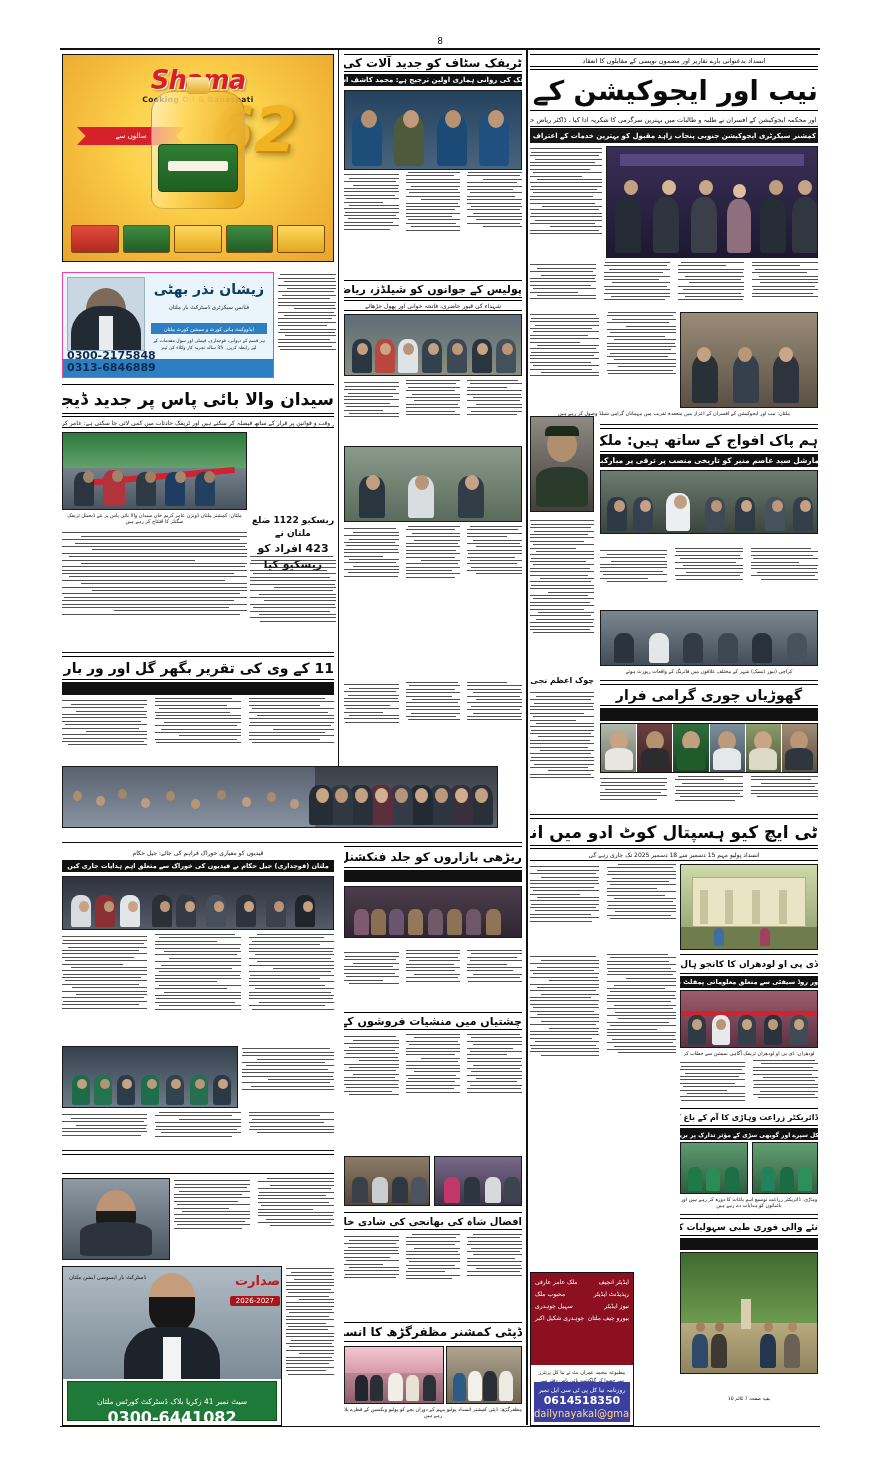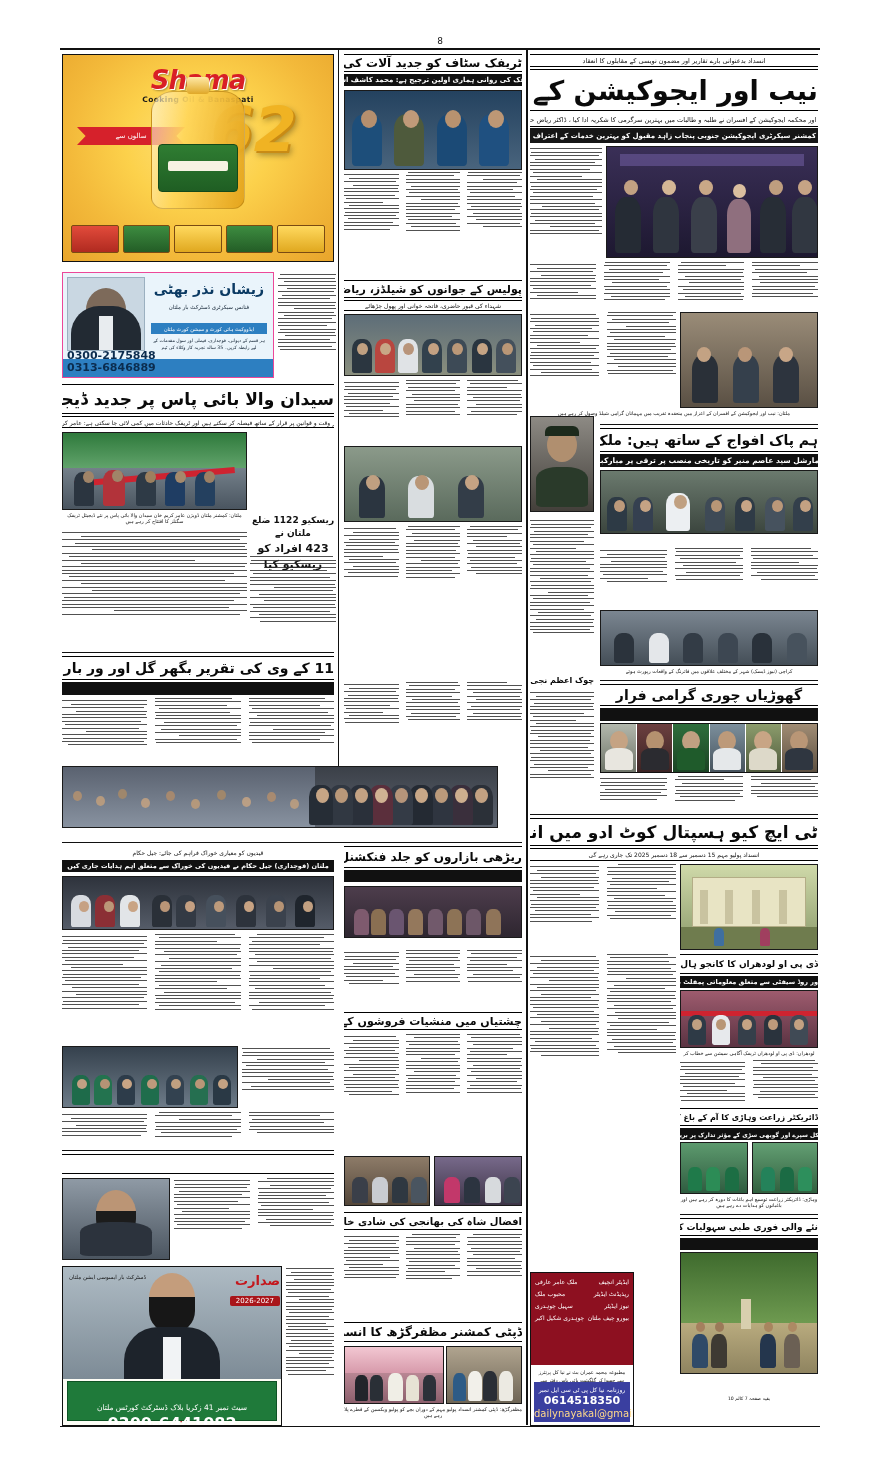--- a/index.html
+++ b/index.html
@@ -85,21 +85,21 @@
   .adv2 .ph{position:absolute;left:0;right:0;top:0;height:168px;background:#cfd6cd;overflow:hidden;}
   .adv2 .sdr{position:absolute;right:1px;top:6px;text-align:right;}
   .adv2 .sdr .w{font-size:13px;color:#c4161c;font-weight:bold;direction:rtl;}
   .adv2 .sdr .y{background:#a9151a;color:#fff;font-size:7px;padding:1px 6px;border-radius:2px;margin-top:2px;display:inline-block;}
   .adv2 .leftlbl{position:absolute;left:6px;top:6px;font-size:5.5px;color:#111;direction:rtl;text-align:center;line-height:1.6;}
   .adv2 .nm{position:absolute;left:0;right:0;top:174px;text-align:center;color:#b01419;
       font-size:21px;font-weight:bold;direction:rtl;}
   .adv2 .sub{position:absolute;left:0;right:0;top:200px;text-align:center;color:#1a1a1a;font-size:8px;direction:rtl;}
   .adv2 .gband{position:absolute;left:4px;right:4px;bottom:4px;height:54px;background:#1f7a3a;
       border:1px solid #0e5324;color:#fff;text-align:center;}
-  .adv2 .gband .a{font-size:9px;margin-top:21px;direction:rtl;}
+  .adv2 .gband .a{font-size:9px;margin-top:15px;direction:rtl;}
   .adv2 .gband .b{font-size:19px;font-weight:bold;margin-top:2px;}
 
   
   .mast{position:absolute;box-sizing:border-box;border:1px solid #111;overflow:hidden;background:#fff;}
   .mast .staff{position:absolute;left:0;right:0;top:0;height:150px;background:#8d1020;color:#fff;
       padding:5px 4px;box-sizing:border-box;direction:rtl;}
   .mast .srow{display:flex;justify-content:space-between;font-size:6px;margin-bottom:5px;}
   .mast .note{position:absolute;left:4px;right:4px;top:154px;font-size:5px;color:#111;direction:rtl;line-height:1.5;text-align:center;}
   .mast .blue{position:absolute;left:3px;right:3px;bottom:3px;height:46px;background:#3a3fa0;color:#fff;
       text-align:center;padding-top:4px;box-sizing:border-box;}

